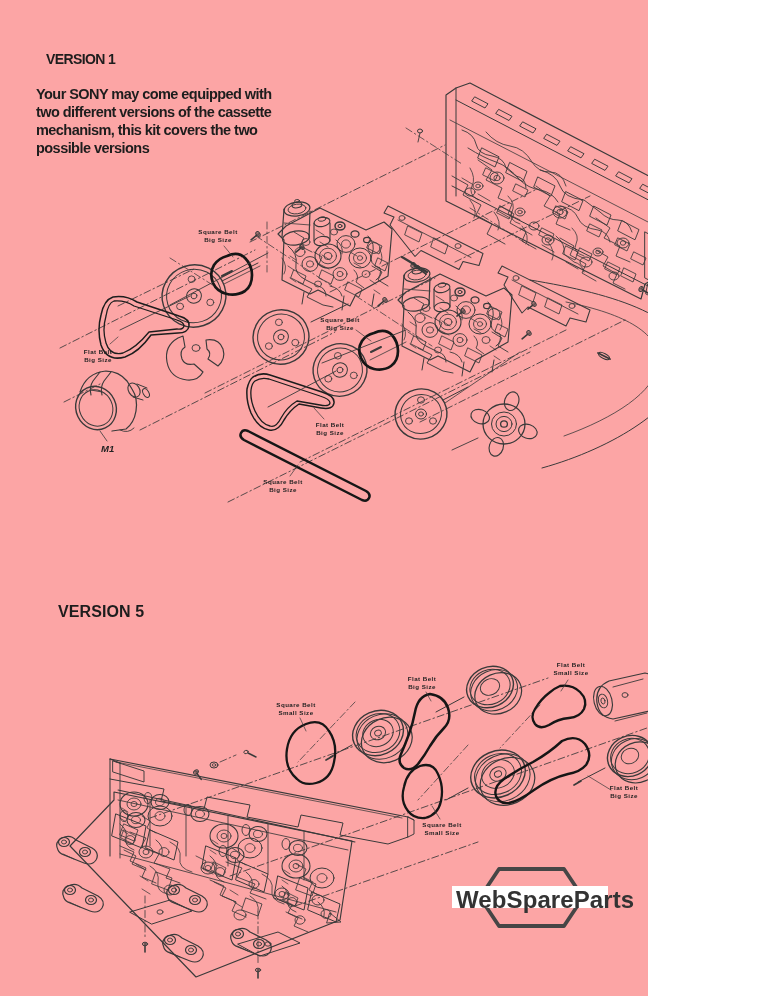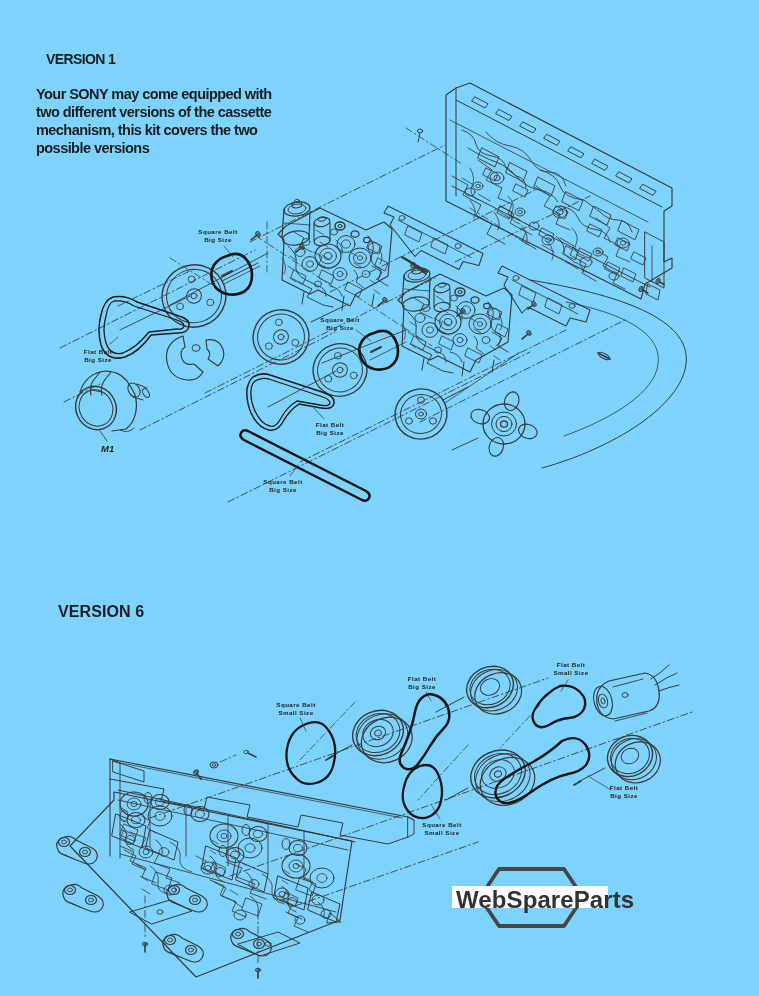--- a/index.html
+++ b/index.html
@@ -1,28 +1,28 @@
 <!DOCTYPE html>
 <html><head>
 <meta charset="utf-8">
 <style>
 html,body{margin:0;padding:0;background:#fff;}
-#page{position:relative;width:759px;height:996px;background:#7dd3fc;overflow:hidden;
+#page{position:relative;width:648px;height:996px;background:#fca5a5;overflow:hidden;
 font-family:"Liberation Sans",sans-serif;}
 .t{position:absolute;color:#1d1d1d;font-weight:bold;white-space:pre;z-index:2;}
 </style>
 </head>
 <body>
 <div id="page">
 <div class="t" style="left:46px;top:51px;font-size:14px;letter-spacing:-0.6px;">VERSION 1</div>
 <div class="t" style="left:36px;top:84.5px;font-size:14.5px;line-height:18px;letter-spacing:-0.55px;">Your SONY may come equipped with
 two different versions of the cassette
 mechanism, this kit covers the two
 possible versions</div>
-<div class="t" style="left:58px;top:603px;font-size:16px;letter-spacing:0.1px;">VERSION 6</div>
+<div class="t" style="left:58px;top:603px;font-size:16px;letter-spacing:0.1px;">VERSION 5</div>
 <svg id="art" width="759" height="996" viewBox="0 0 759 996" style="position:absolute;left:0;top:0;filter:blur(0.33px);" fill="none" stroke="#3a3a3a" stroke-width="1" stroke-linecap="round" stroke-linejoin="round">
 <g id="logo">
 <path d="M480,897.5 L499,869 L564,869 L583,897.5 L564,926 L499,926 Z" stroke="#464646" stroke-width="3.8"></path>
 <rect x="452" y="886" width="156" height="22" fill="#fff" stroke="none"></rect>
 </g>
 <g id="v1">
 <line x1="60.0" y1="348.0" x2="255.0" y2="250.0" stroke-width="0.85" stroke="#3a3a3a" stroke-dasharray="7 3 1.5 3"></line>
 <line x1="64.0" y1="402.0" x2="100.0" y2="384.0" stroke-width="0.85" stroke="#3a3a3a" stroke-dasharray="7 3 1.5 3"></line>
 <line x1="118.0" y1="306.0" x2="196.0" y2="268.0" stroke-width="0.85" stroke="#3a3a3a" stroke-dasharray="7 3 1.5 3"></line>
 <line x1="140.0" y1="430.0" x2="335.0" y2="332.0" stroke-width="0.85" stroke="#3a3a3a" stroke-dasharray="7 3 1.5 3"></line>

